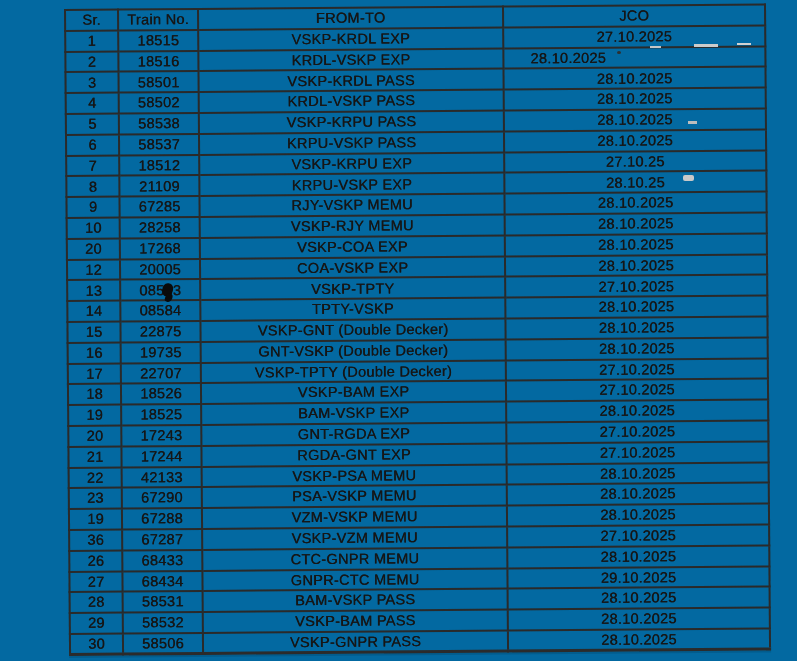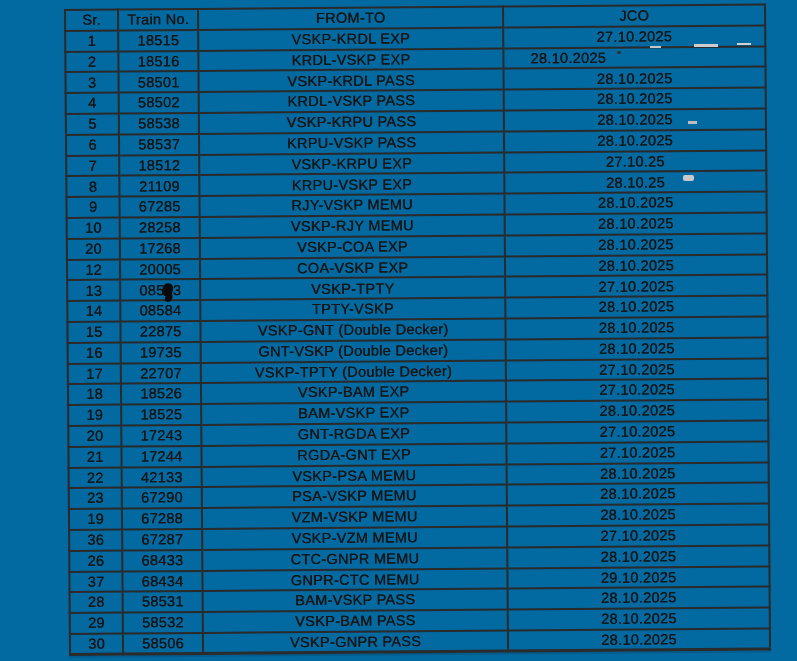--- a/index.html
+++ b/index.html
@@ -228,21 +228,21 @@
       <td>VSKP-VZM MEMU</td>
       <td>27.10.2025</td>
     </tr>
           <tr>
       <td>26</td>
       <td>68433</td>
       <td>CTC-GNPR MEMU</td>
       <td>28.10.2025</td>
     </tr>
           <tr>
-      <td>37</td>
+      <td>27</td>
       <td>68434</td>
       <td>GNPR-CTC MEMU</td>
       <td>29.10.2025</td>
     </tr>
           <tr>
       <td>28</td>
       <td>58531</td>
       <td>BAM-VSKP PASS</td>
       <td>28.10.2025</td>
     </tr>

